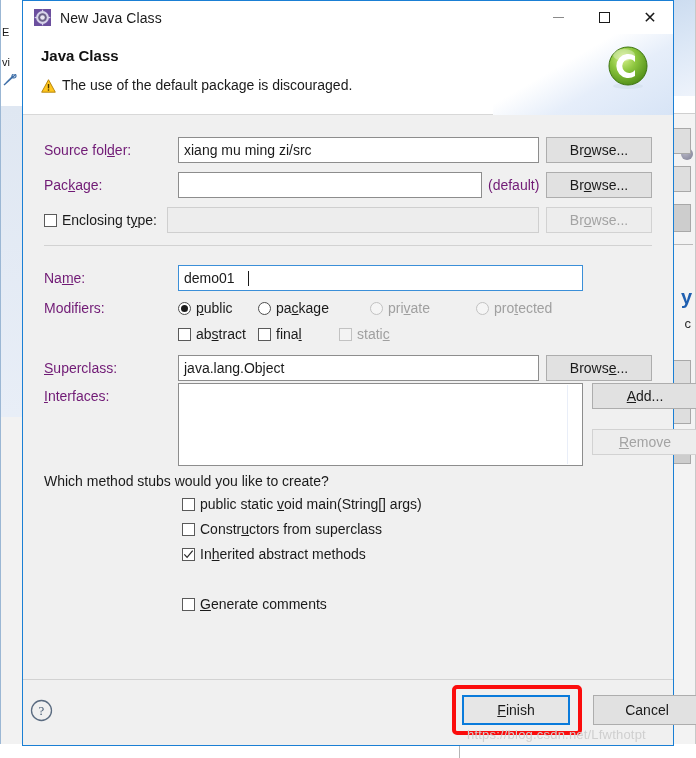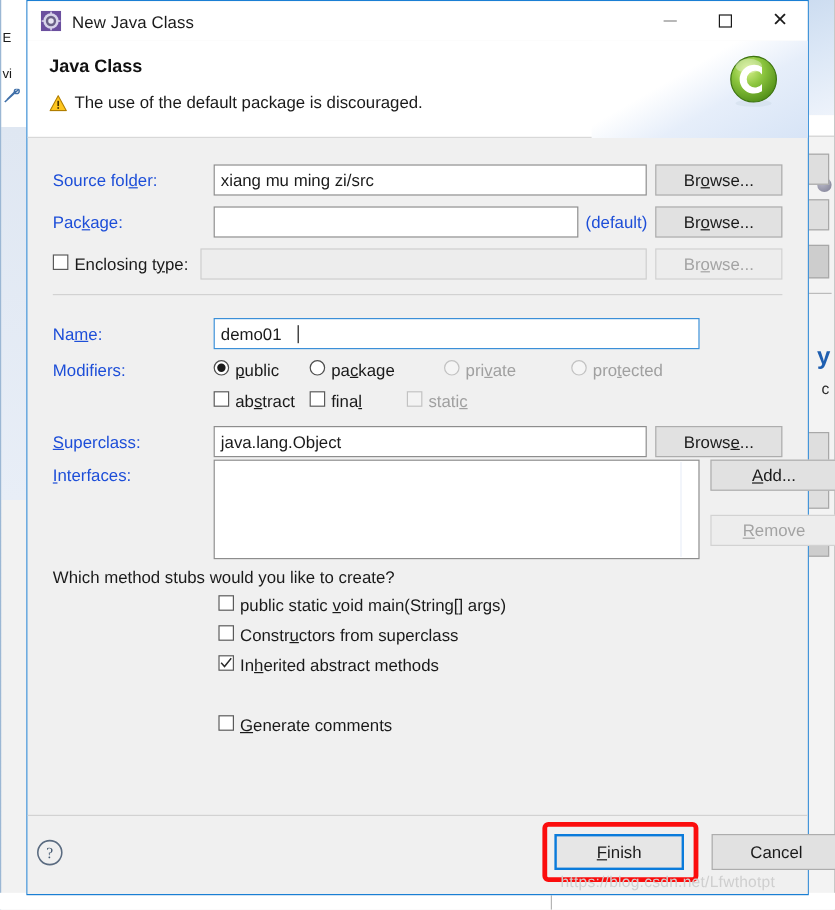--- a/index.html
+++ b/index.html
@@ -139,21 +139,21 @@
     background: #f0f0f0;
     position: relative;
     padding: 0 21px;
   }
   .row {
     display: flex; align-items: center;
     position: absolute; left: 21px; right: 21px;
     height: 26px;
   }
   .lbl {
-    font-size: 14px; color: #1d4ed8; flex: 0 0 auto;
+    font-size: 14px; color: #701a75; flex: 0 0 auto;
   }
   .lbl u { text-decoration: underline; }
 
   .field {
     height: 26px;
     border: 1px solid #8d8d8d;
     background: #ffffff;
     font-size: 14px; color: #1a1a1a;
     display: flex; align-items: center;
     padding: 0 5px;
@@ -194,21 +194,21 @@
   .rb {
     width: 13px; height: 13px; border: 1px solid #4d4d4d; border-radius: 50%;
     background: #ffffff; display: inline-flex; align-items: center; justify-content: center;
     flex: 0 0 auto;
   }
   .rb.disabled { border-color: #c2c2c2; background: #f5f5f5; }
   .rb .dot { width: 7px; height: 7px; border-radius: 50%; background: #1a1a1a; }
 
   .ctl-lbl { font-size: 14px; color: #1a1a1a; margin-left: 5px; }
   .ctl-lbl.disabled { color: #a0a0a0; }
-  .ctl { display: flex; }
+  .ctl { display: flex; align-items: center; }
 
   .listbox {
     border: 1px solid #8d8d8d; background: #ffffff;
     position: absolute;
   }
   .listbox .rail {
     position: absolute; right: 14px; top: 1px; bottom: 1px; width: 1px;
     background: #e9eef8;
   }
 

